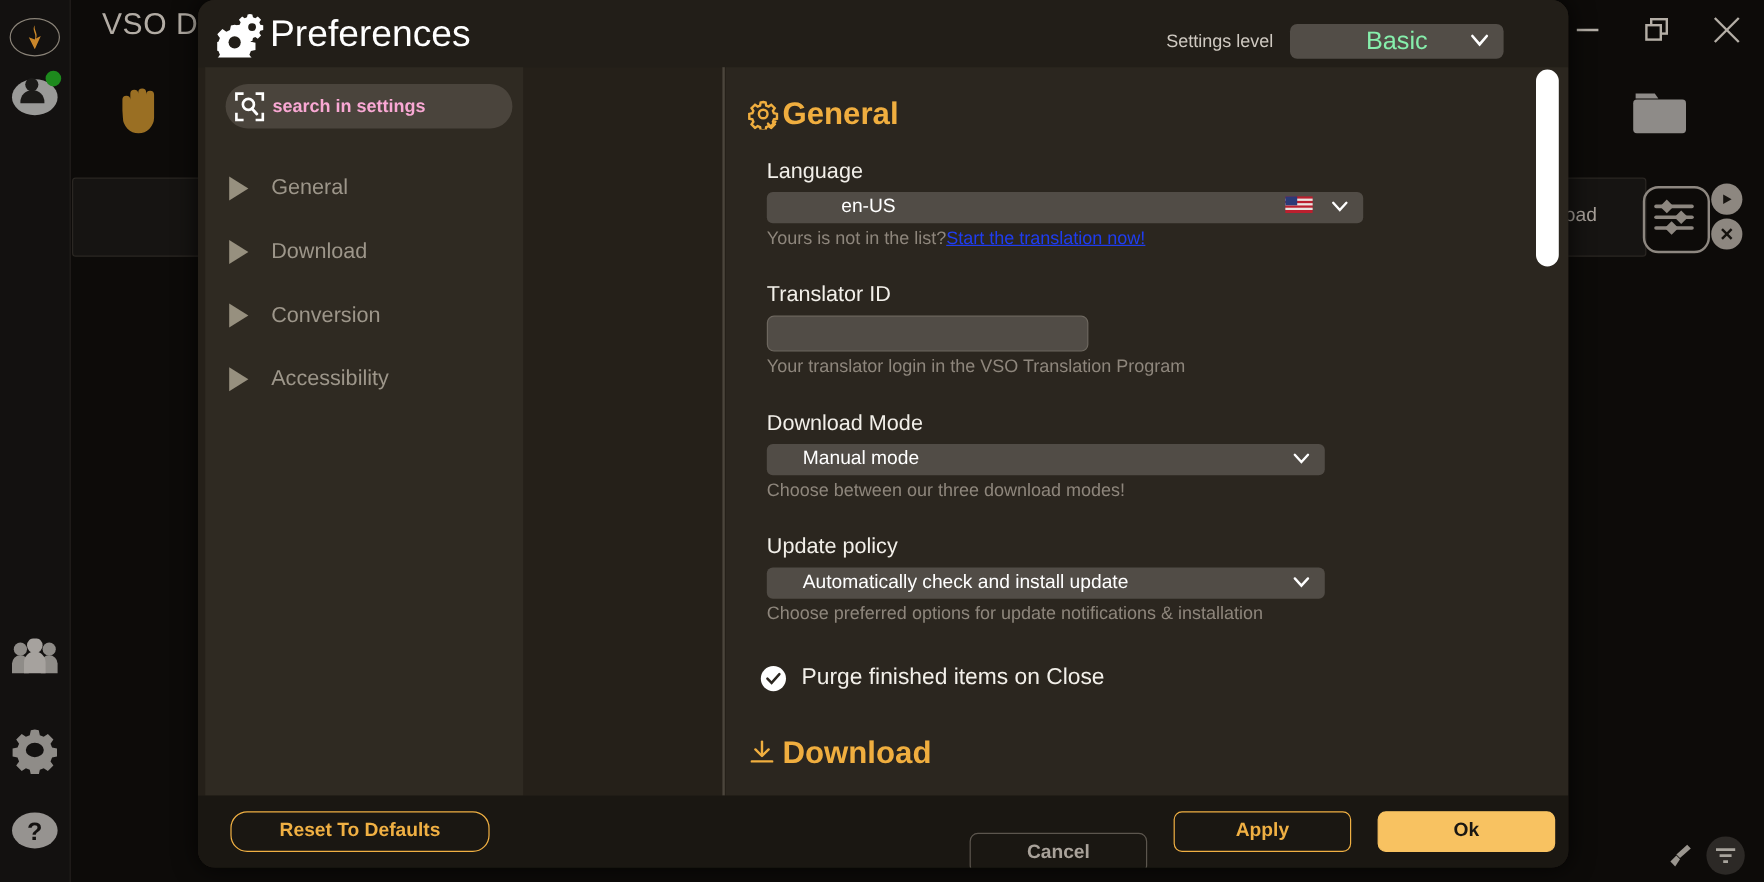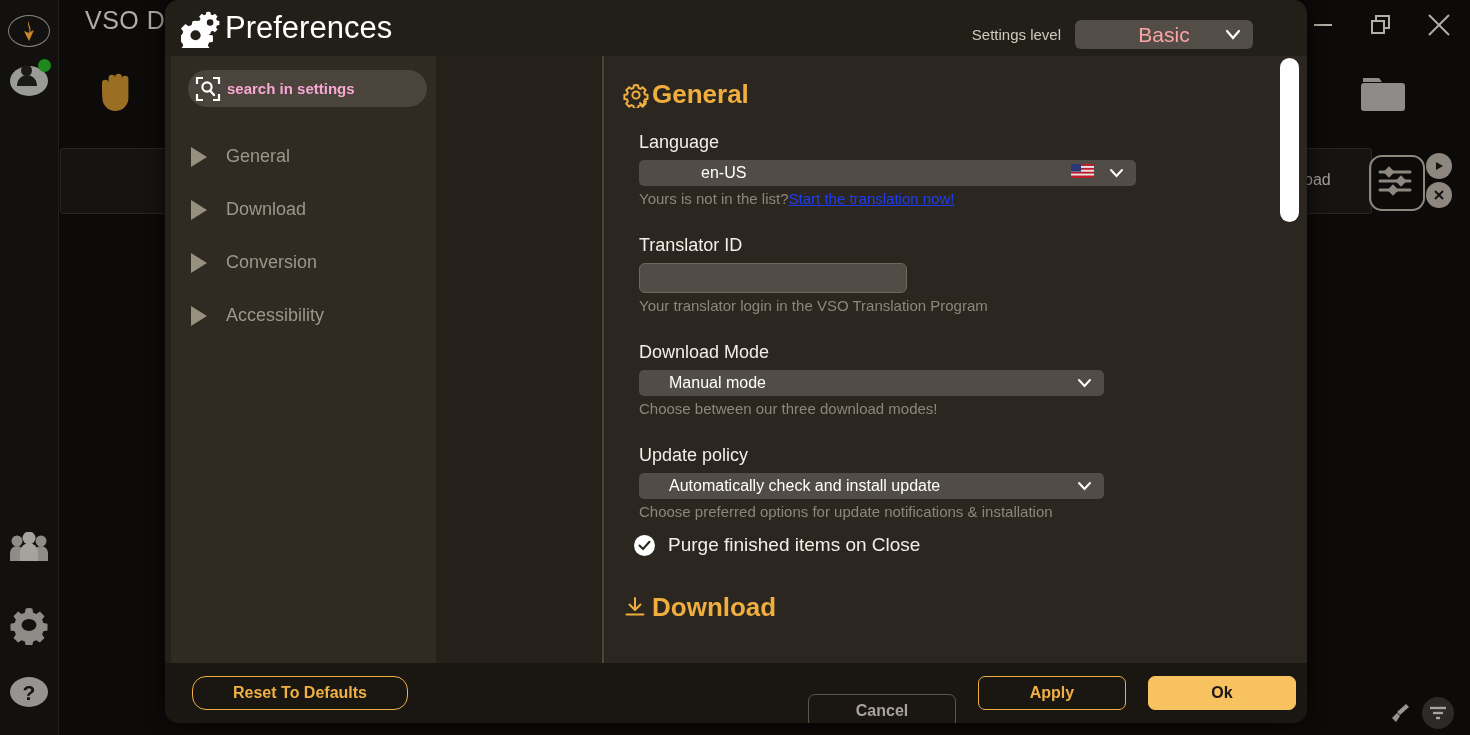--- a/index.html
+++ b/index.html
@@ -131,21 +131,21 @@
     position: absolute; right: 54px; top: 20px;
     display: flex; align-items: center; gap: 14px;
   }
   .settings-level-label { font-size: 15px; color: #cfc9c1; }
   .settings-level-select {
     width: 178px; height: 29px;
     background: #524d47; border-radius: 6px;
     display: flex; align-items: center; justify-content: center;
     position: relative;
   }
-  .settings-level-value { font-size: 21px; color: #fca5a5; }
+  .settings-level-value { font-size: 21px; color: #86efac; }
   .chev { position: absolute; right: 12px; top: 50%; transform: translateY(-50%); }
 
   .dlg-sidebar {
     position: absolute; left: 6px; top: 56px;
     width: 265px; bottom: 60px;
     background: #2f2a22;
   }
   .search-box {
     margin: 14px 9px 0 17px;
     height: 37px;
@@ -487,21 +487,21 @@
           <span class="select-val">Automatically check and install update</span>
           <span class="chev">
             <svg width="15" height="10" viewBox="0 0 15 10">
                 <path d="M2 2 L7.5 8 L13 2" fill="none" stroke="#ffffff" stroke-width="2" stroke-linecap="round"></path>
               </svg>
           </span>
         </div>
         <div class="hint">Choose preferred options for update notifications &amp; installation</div>
       </div>
 
-      <div class="check-row" style="margin:14px 0 0 29px;">
+      <div class="check-row" style="margin:34px 0 0 29px;">
         <span class="check-box">
           <svg width="13" height="11" viewBox="0 0 13 11">
             <path d="M1.5 5.5 L5 9 L11.5 1.8" fill="none" stroke="#2b261f" stroke-width="2.1" stroke-linecap="round"></path>
           </svg>
         </span>
         <span class="check-label">Purge finished items on Close</span>
       </div>
 
       <div class="section-head" style="margin:36px 0 0 18px;">
         <span class="sect-icon">

